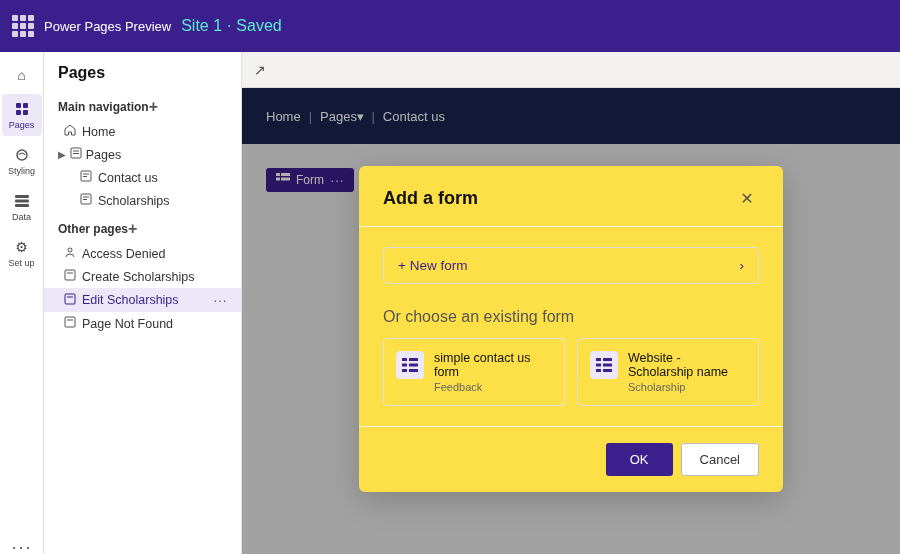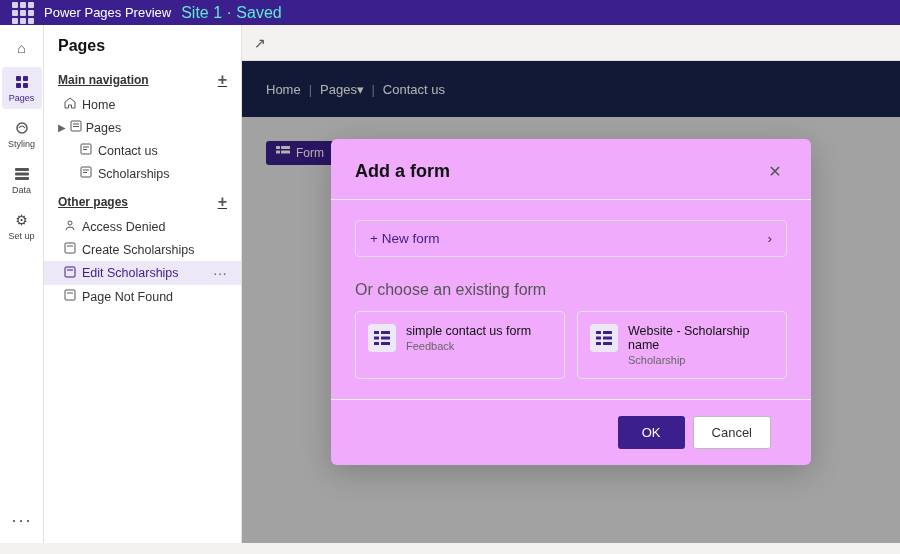--- a/index.html
+++ b/index.html
@@ -1,20 +1,20 @@
 <!DOCTYPE html>
 <html><head>
   <meta charset="utf-8">
   <style>
     * { box-sizing: border-box; margin: 0; padding: 0; }
     body { font-family: 'Segoe UI', Arial, sans-serif; font-size: 13px; background: #f3f2f1; overflow: hidden; }
 
     
     .top-bar {
-      height: 25px;
+      height: 52px;
       background: #3b1f8c;
       display: flex;
       align-items: center;
       padding: 0 12px;
       gap: 10px;
     }
     .top-bar-grid {
       display: grid;
       grid-template-columns: repeat(3,6px);
       grid-template-rows: repeat(3,6px);
@@ -91,26 +91,24 @@
     }
     .pages-panel-title {
       font-size: 16px;
       font-weight: 600;
       padding: 0 14px 12px 14px;
       color: #111;
     }
     .section-header {
       display: flex;
       align-items: center;
-      justify-content: space-between;
       padding: 4px 14px;
       font-size: 12px;
       font-weight: 600;
       color: #333;
-      text-decoration: underline;
     }
     .section-header .plus-icon {
       cursor: pointer;
       font-size: 16px;
       color: #555;
     }
     .nav-item {
       display: flex;
       align-items: center;
       padding: 4px 14px 4px 20px;
@@ -228,23 +226,23 @@
     .modal-overlay {
       position: absolute;
       top: 0; left: 0; right: 0; bottom: 0;
       background: rgba(0,0,0,0.3);
       display: flex;
       align-items: center;
       justify-content: center;
       z-index: 100;
     }
     .modal {
-      background: #f0abfc;
+      background: #fde047;
       border-radius: 6px;
-      width: 480px;
+      width: 424px;
       box-shadow: 0 8px 32px rgba(0,0,0,0.2);
       overflow: hidden;
     }
     .modal-header {
       display: flex;
       align-items: center;
       justify-content: space-between;
       padding: 20px 24px 16px 24px;
       border-bottom: 1px solid #f0f0f0;
     }
@@ -312,21 +310,21 @@
       margin-bottom: 2px;
     }
     .form-card-info .form-card-sub {
       font-size: 11px;
       color: #666;
     }
     .modal-footer {
       display: flex;
       justify-content: flex-end;
       gap: 8px;
-      padding: 16px 40px;
+      padding: 16px 24px;
       border-top: 1px solid #f0f0f0;
     }
     .btn-ok {
       background: #3b1f8c;
       color: white;
       border: none;
       padding: 8px 24px;
       border-radius: 3px;
       cursor: pointer;
       font-size: 13px;

